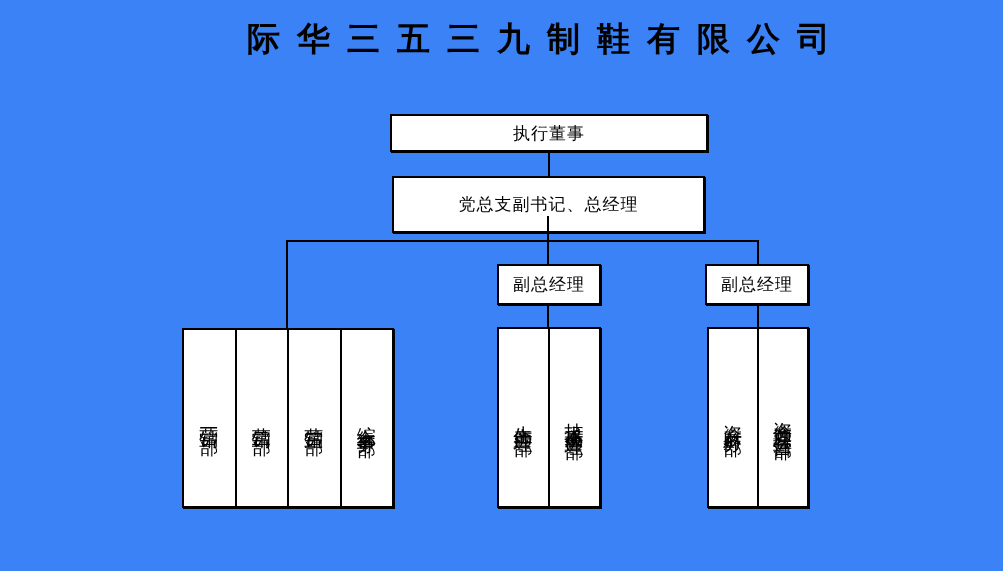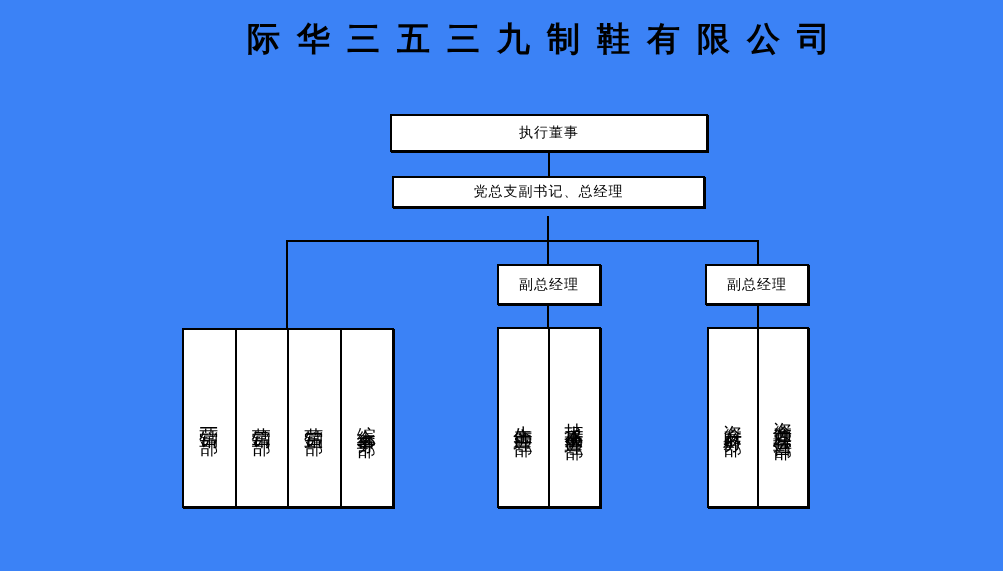--- a/index.html
+++ b/index.html
@@ -29,26 +29,26 @@
   }
   .box {
     position: absolute;
     box-sizing: border-box;
     border: 2px solid #000000;
     box-shadow: 1px 1px 0 #000000;
     background: #ffffff;
     display: flex;
     align-items: center;
     justify-content: center;
-    font-size: 14px;
+    font-size: 17px;
     letter-spacing: 1px;
     white-space: nowrap;
   }
   .box-exec   { left: 390px; top: 114px; width: 318px; height: 38px; }
-  .box-gm     { left: 392px; top: 176px; width: 313px; height: 32px; }
+  .box-gm     { left: 392px; top: 176px; width: 313px; height: 57px; }
   .box-dep1   { left: 497px; top: 264px; width: 104px; height: 41px; }
   .box-dep2   { left: 705px; top: 264px; width: 104px; height: 41px; }
 
   .group {
     position: absolute;
     box-sizing: border-box;
     border: 2px solid #000000;
     box-shadow: 1px 1px 0 #000000;
     background: #ffffff;
     display: flex;

